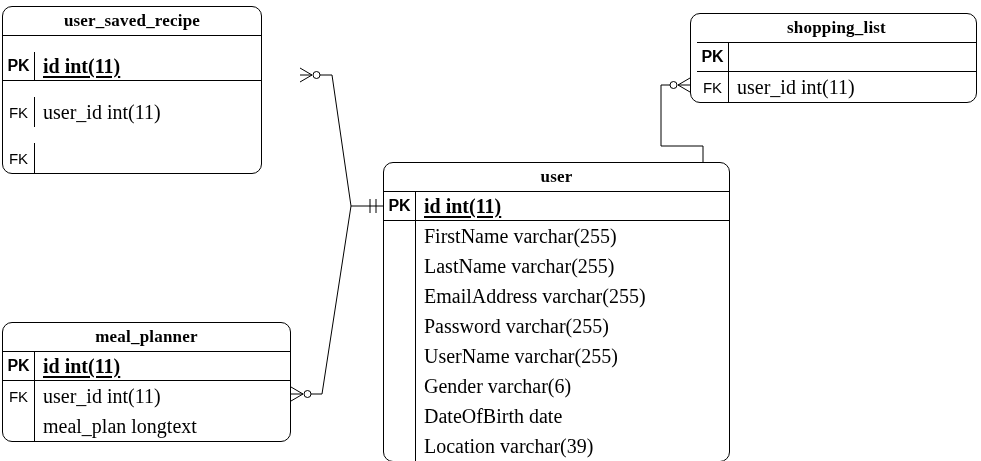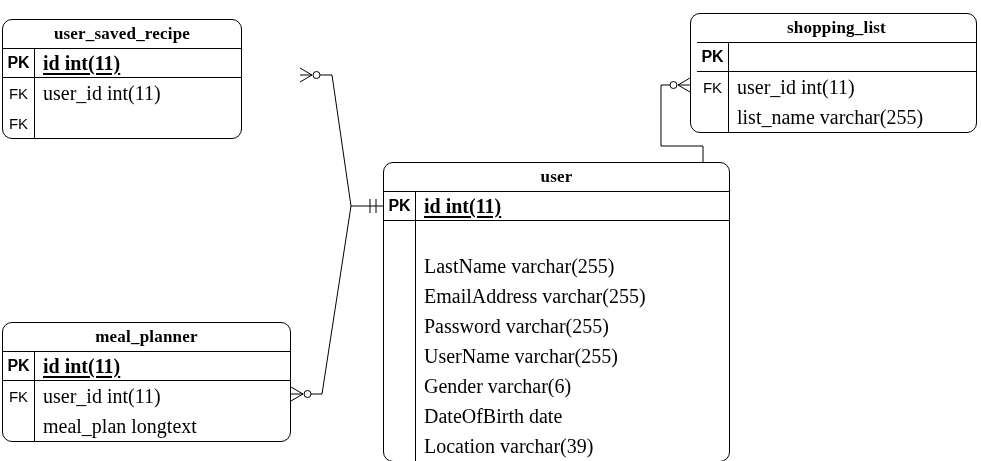--- a/index.html
+++ b/index.html
@@ -90,21 +90,21 @@
     </g>
 
     <g>
       <path d="M670,85 L661,85 L661,146 L703,146 L703,211 L670,211"></path>
       <path d="M678,85 L690,78 M678,85 L690,85 M678,85 L690,92"></path>
       <circle cx="673.5" cy="85" r="3.5"></circle>
       <path d="M677,204 L677,218 M683,204 L683,218"></path>
     </g>
   </svg>
 
-  <div class="er-table" style="left:2px;top:19px;width:240px;">
+  <div class="er-table" style="left:2px;top:6px;width:260px;gap:16px;">
     <div class="er-title">user_saved_recipe</div>
     <div class="er-row pk">
       <span class="er-key">PK</span>
       <span class="er-field">id int(11)</span>
     </div>
     <div class="er-row">
       <span class="er-key">FK</span>
       <span class="er-field">user_id int(11)</span>
     </div>
     <div class="er-row">
@@ -114,34 +114,31 @@
 
   <div class="er-table" style="left:690px;top:13px;width:287px;padding-left:6px;">
     <div class="er-title">shopping_list</div>
     <div class="er-row pk">
       <span class="er-key">PK</span>
     </div>
     <div class="er-row">
       <span class="er-key">FK</span>
       <span class="er-field">user_id int(11)</span>
     </div>
-    <div class="er-row">
-      <span class="er-key"></span>
-      <span class="er-field">list_name varchar(255)</span>
-    </div>
   </div>
 
   <div class="er-table" style="left:383px;top:162px;width:347px;">
     <div class="er-title">user</div>
     <div class="er-row pk">
       <span class="er-key">PK</span>
       <span class="er-field">id int(11)</span>
     </div>
     <div class="er-row">
       <span class="er-key"></span>
+      <span class="er-field">FirstName varchar(255)</span>
     </div>
     <div class="er-row">
       <span class="er-key"></span>
       <span class="er-field">LastName varchar(255)</span>
     </div>
     <div class="er-row">
       <span class="er-key"></span>
       <span class="er-field">EmailAddress varchar(255)</span>
     </div>
     <div class="er-row">

